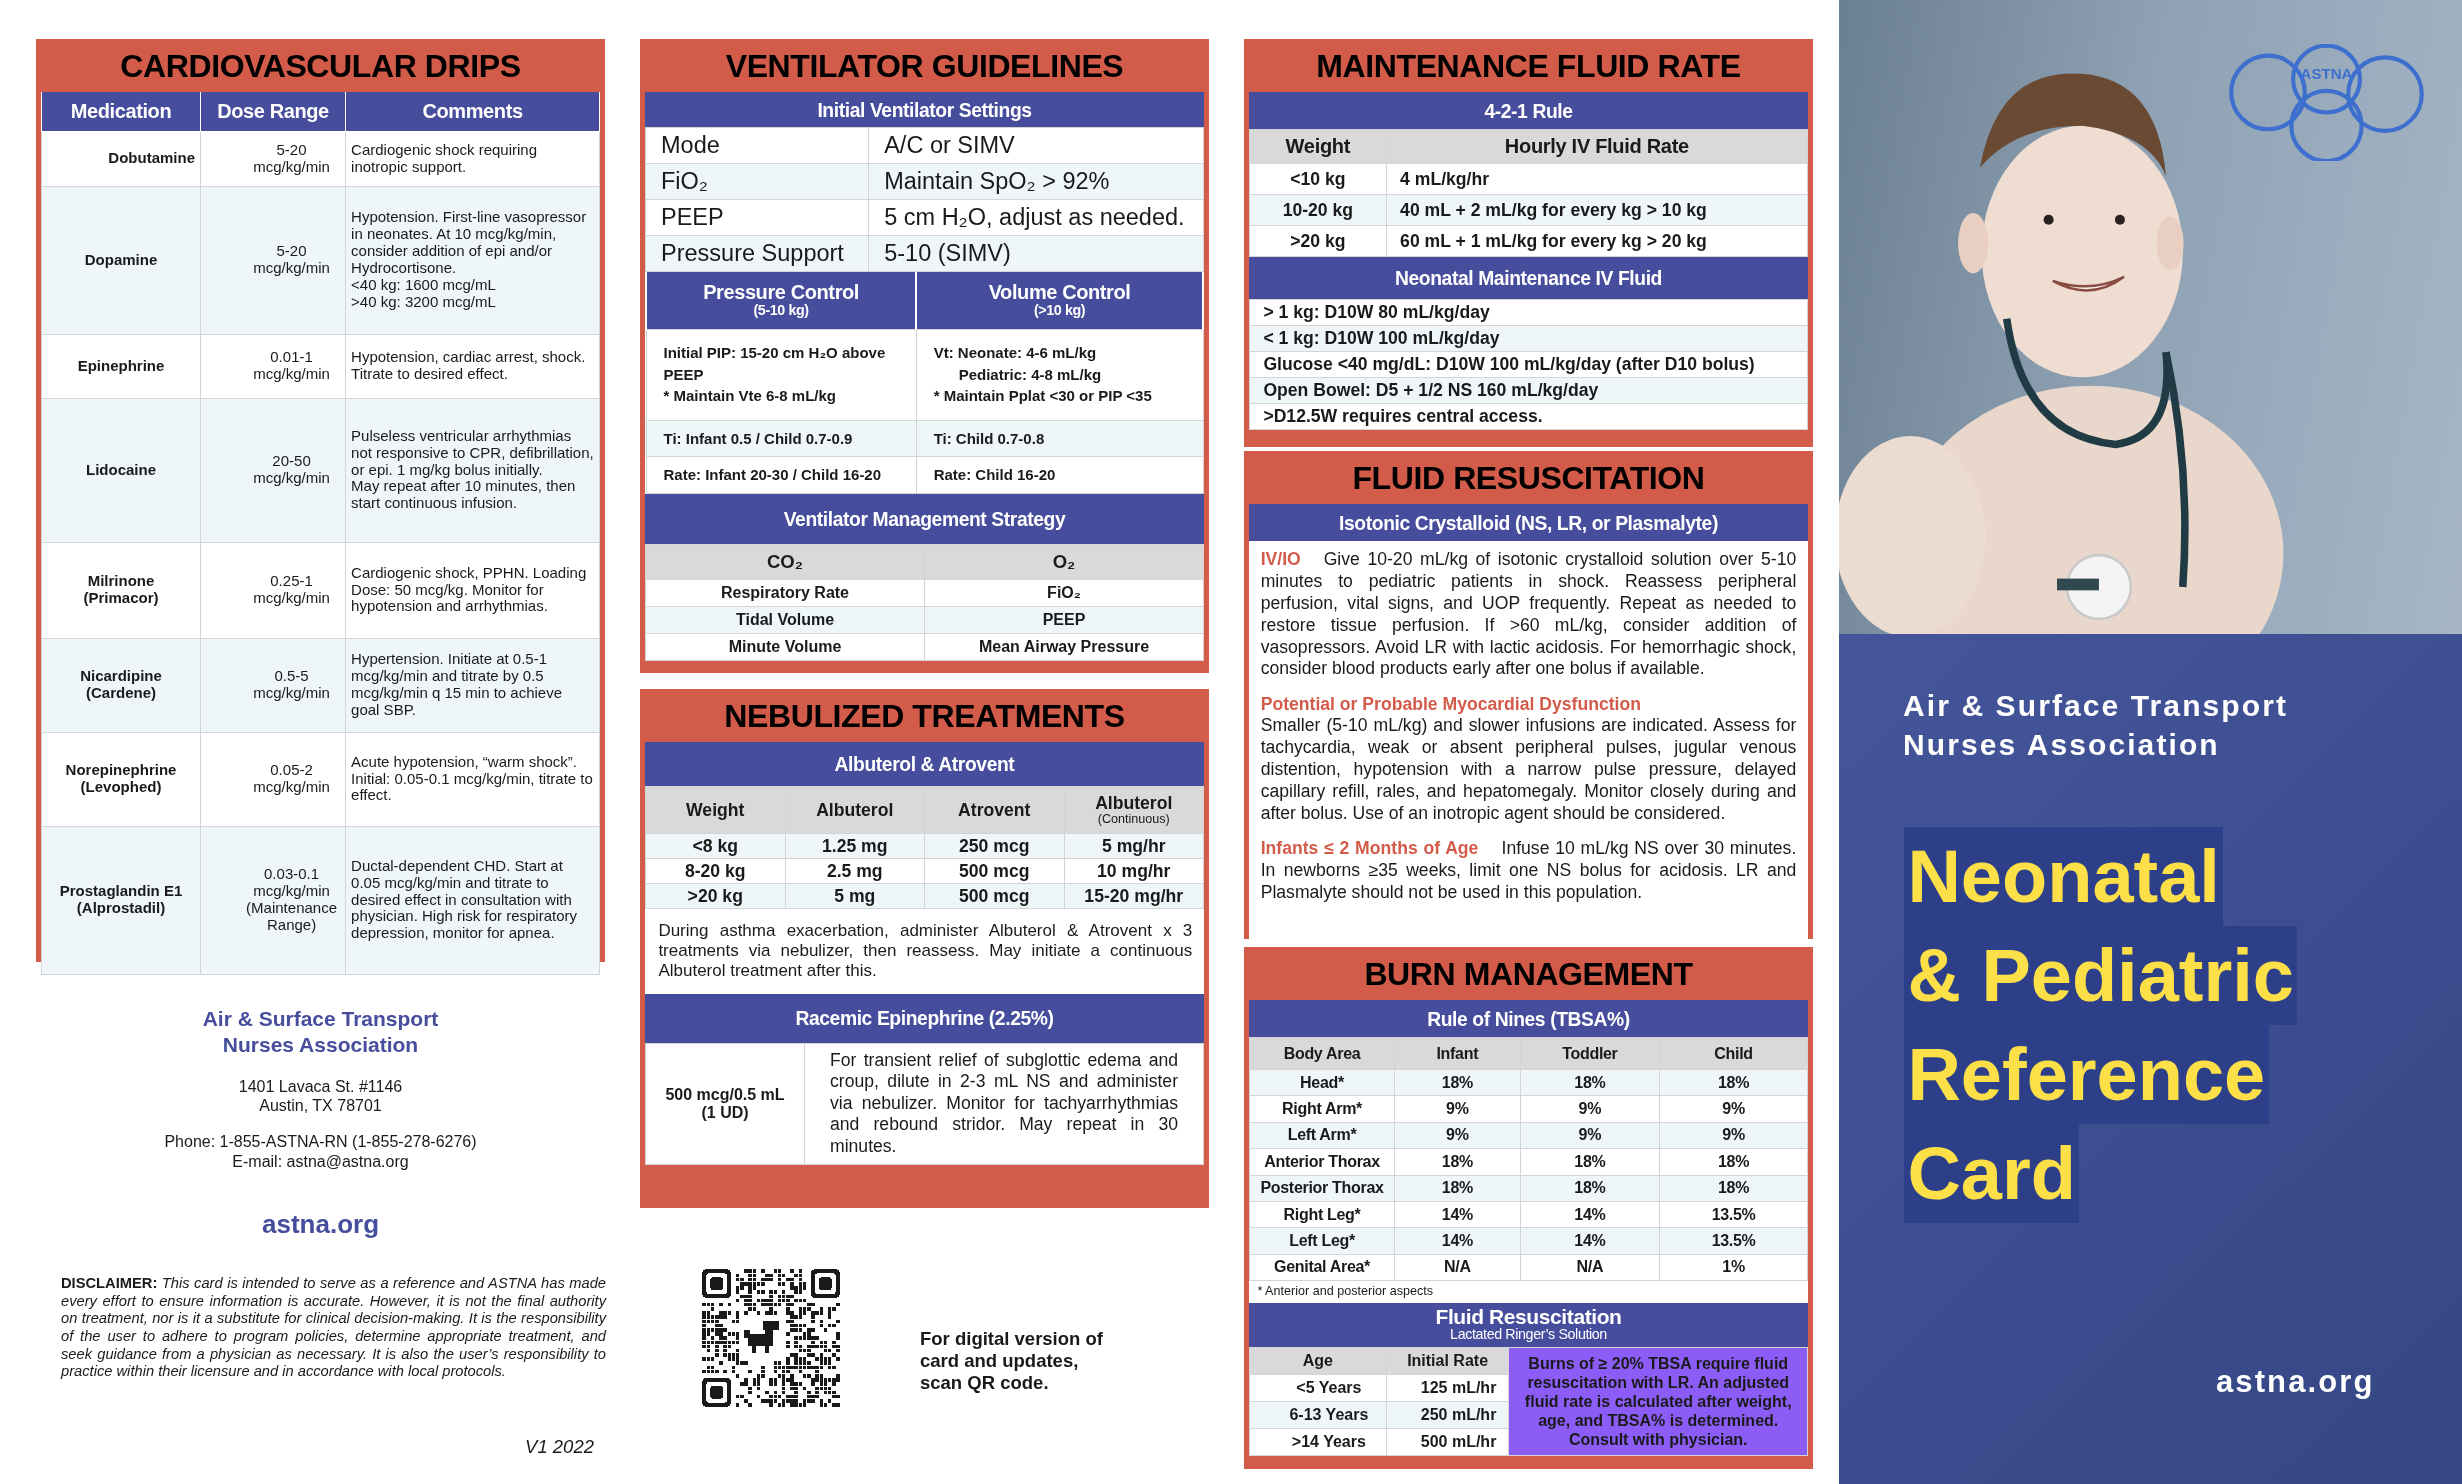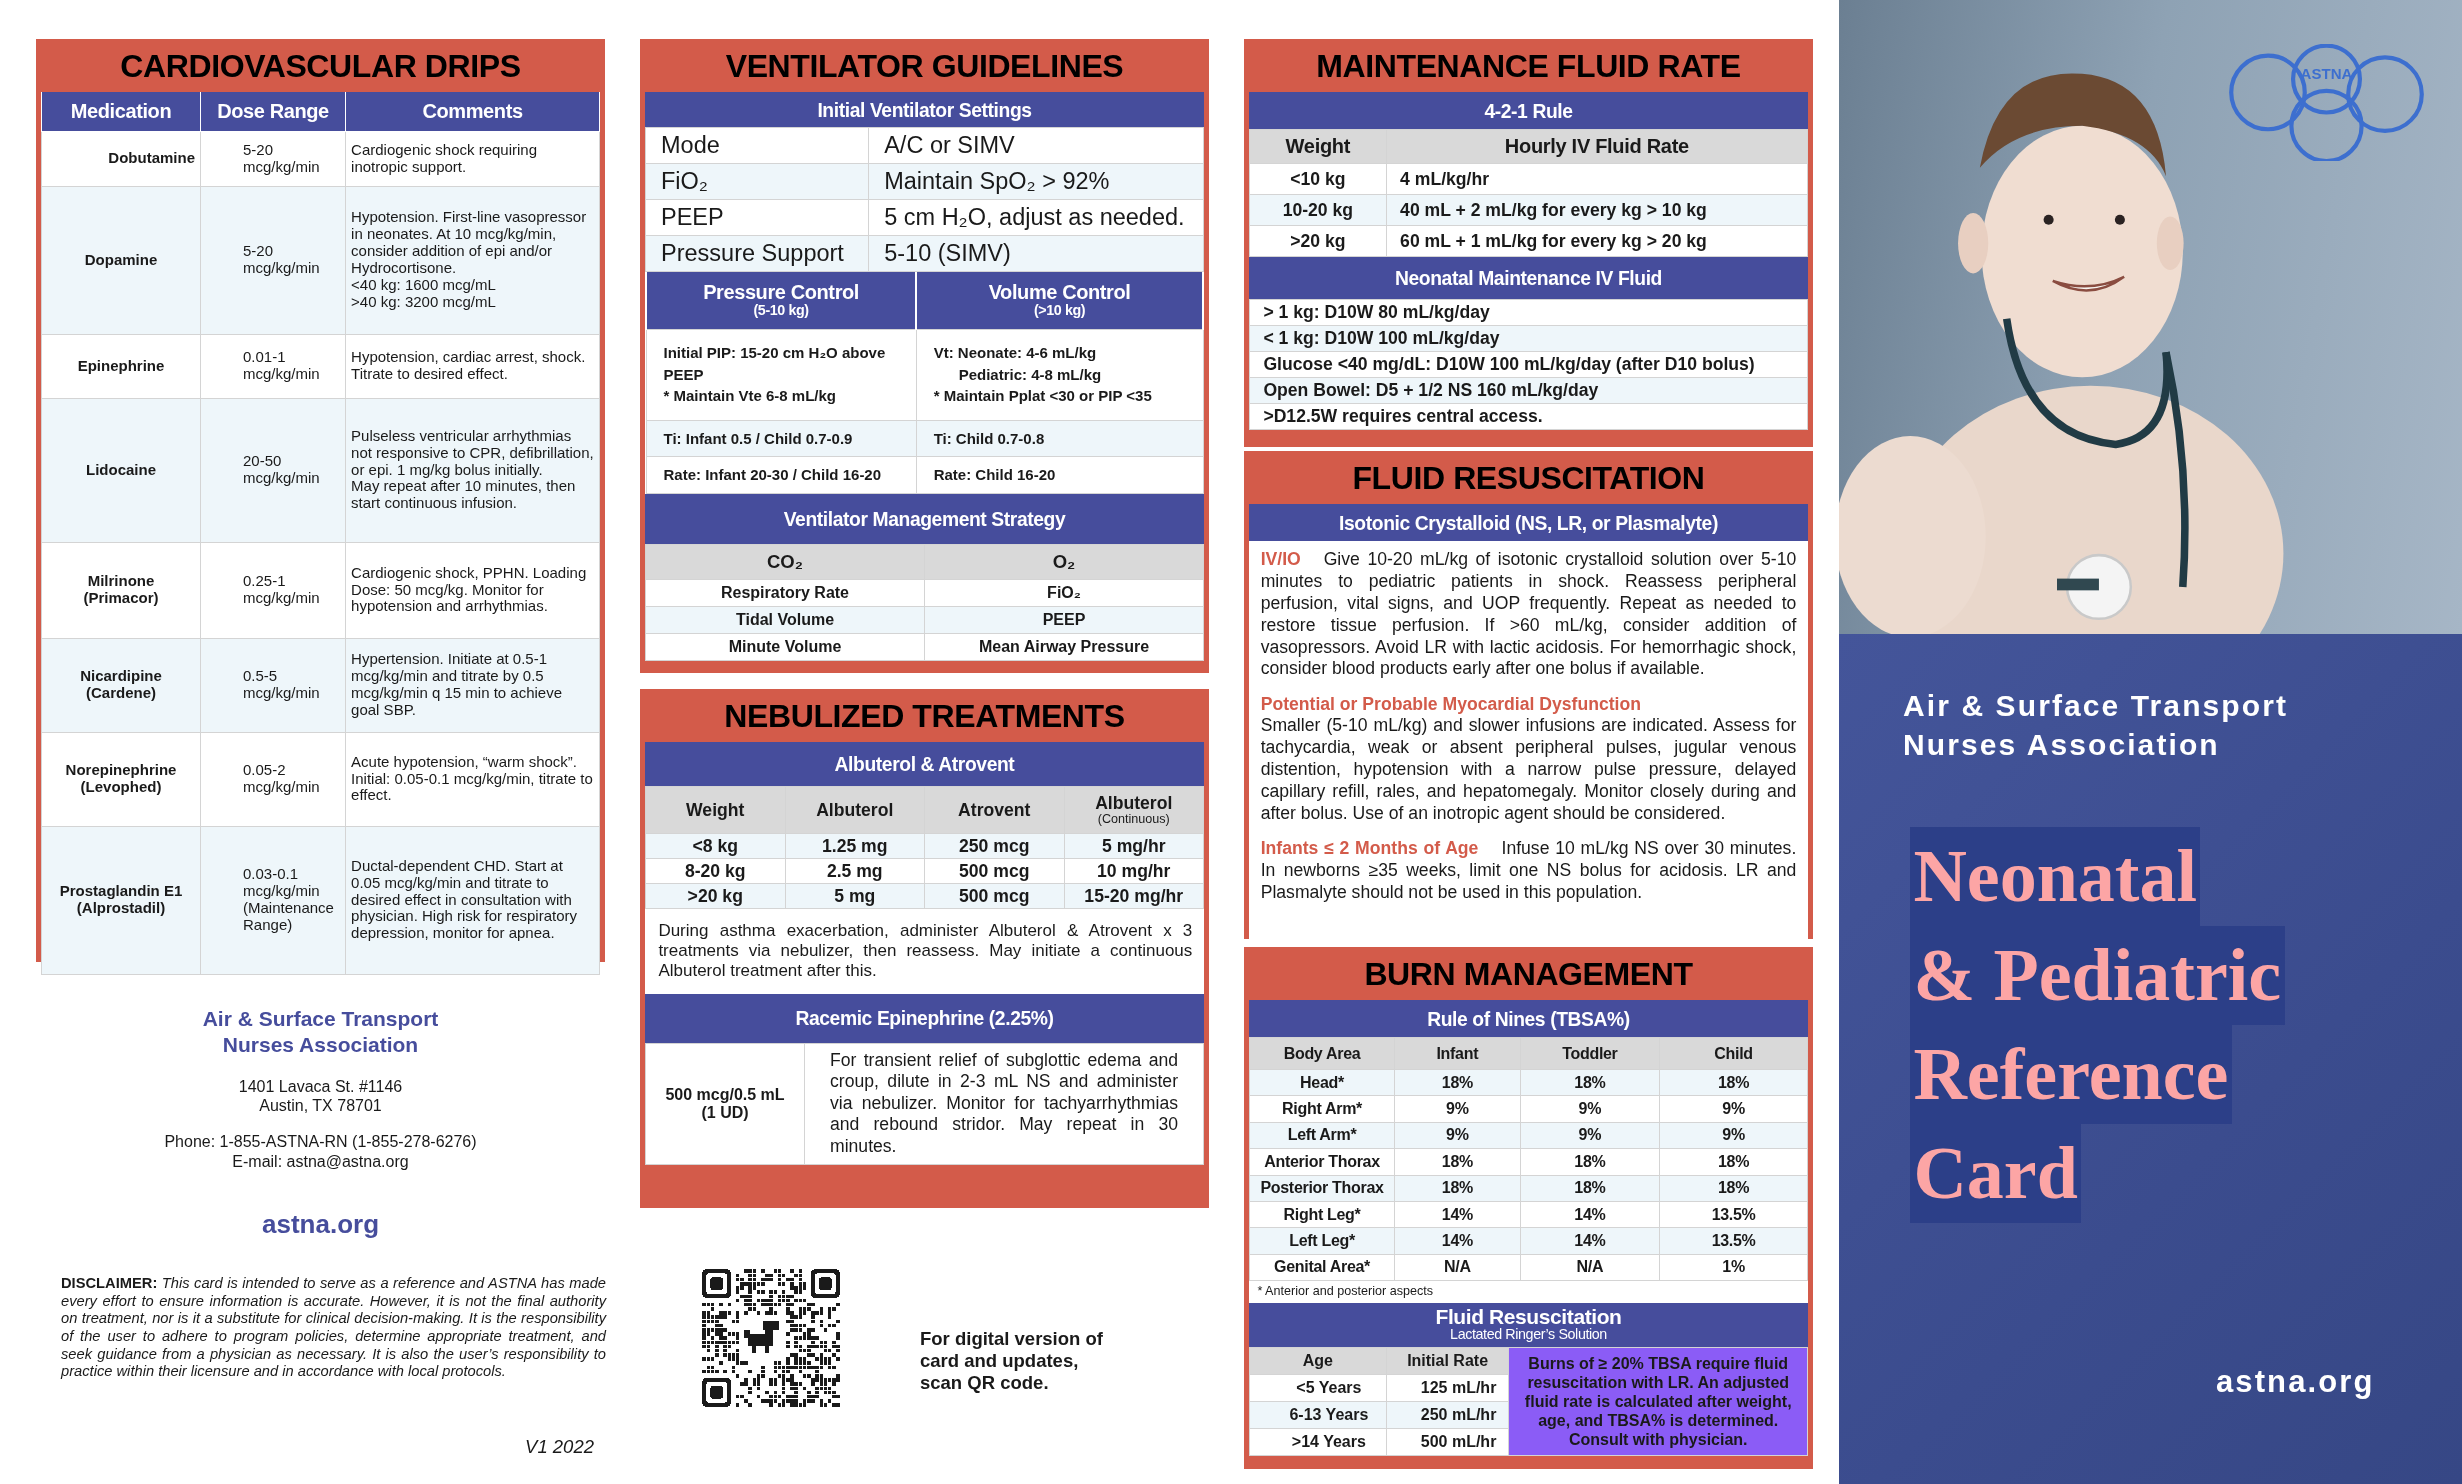--- a/index.html
+++ b/index.html
@@ -13,21 +13,21 @@
   .subhdr { background: #464d9c; color: #fff; font-weight: bold; text-align: center; font-size: 19.3px; letter-spacing: -0.4px; }
   table { border-collapse: collapse; width: 100%; table-layout: fixed; }
   td, th { border: 1.7px solid #d4d4d4; vertical-align: middle; }
   tr.alt td { background: #eef6fa; }
 
   
   #cv { left: 36px; top: 39px; width: 569px; height: 923px; }
   #cv th { background: #464d9c; color: #fff; font-size: 20px; height: 39px; border: 1.7px solid #fff; border-top: 0; letter-spacing: -0.4px; }
   #cv td { font-size: 15px; padding: 3.4px 5px; line-height: 1.13; }
   #cv td.med { font-weight: bold; text-align: center; }
-  #cv td.dose { text-align: left; padding-left: 42px; }
+  #cv td.dose { text-align: center; padding-left: 42px; }
   #cv td.cm { text-align: left; }
 
   
   #vent { left: 640px; top: 39px; width: 569px; height: 634px; }
   #vent .vs-row td { font-size: 23.5px; height: 36px; padding: 0 15px; }
   #vent .pvhdr td { background: #464d9c; color: #fff; font-weight: bold; text-align: center; font-size: 20px; line-height: 1.05; height: 57px; border: 2.5px solid #fff; border-top:0; border-bottom: 0; letter-spacing: -0.4px; }
   #vent .pvhdr td small { display:block; font-size: 14.3px; font-weight: bold; }
   #vent .pv td { font-size: 15px; font-weight: bold; padding: 9px 17px; }
   #vent .strat td { font-size: 16px; font-weight: bold; text-align: center; height: 27px; }
   #vent .strat-hdr td { background:#d9d9d9; font-size: 18.5px; height: 35px; font-weight: bold; text-align:center; }
@@ -79,21 +79,21 @@
   #qr { position: absolute; left: 702px; top: 1269px; width: 138px; height: 138px; }
   #qrtext { position: absolute; left: 920px; top: 1328px; font-weight: bold; font-size: 18.5px; line-height: 1.2; }
 
   
   #cover { position: absolute; left: 1839px; top: 0; width: 623px; height: 1484px; }
   #photo { position: absolute; left: 0; top: 0; width: 623px; height: 634px;
            background: linear-gradient(100deg, #6b7f92 0%, #8ea2b4 45%, #a6b6c6 100%); overflow: hidden; }
   #cover-blue { position: absolute; left: 0; top: 634px; width: 623px; height: 850px;
            background: linear-gradient(135deg, #44559a 0%, #3b4c8e 60%, #364785 100%); }
   #cover-org { position: absolute; left: 64px; top: 52px; color: #fff; font-weight: bold; font-size: 30px; letter-spacing: 2.1px; line-height: 1.3; }
-  .ttl { position: absolute; left: 71px; background: #2c3f88; color: #fca5a5; font-weight: bold; font-size: 74px; line-height: 99px; padding: 0 3.4px; font-family: Liberation Serif, serif; }
+  .ttl { position: absolute; left: 65px; background: #2c3f88; color: #fde047; font-weight: bold; font-size: 74px; line-height: 99px; padding: 0 3.4px; }
   #cover-web { position: absolute; left: 377px; top: 730px; color:#fff; font-weight:bold; font-size: 31px; letter-spacing: 2.1px; }
 </style>
 </head>
 <body>
 
 <div id="cv" class="panel">
   <div class="panel-title">CARDIOVASCULAR DRIPS</div>
   <div class="panel-body">
     <table>
       <colgroup>

